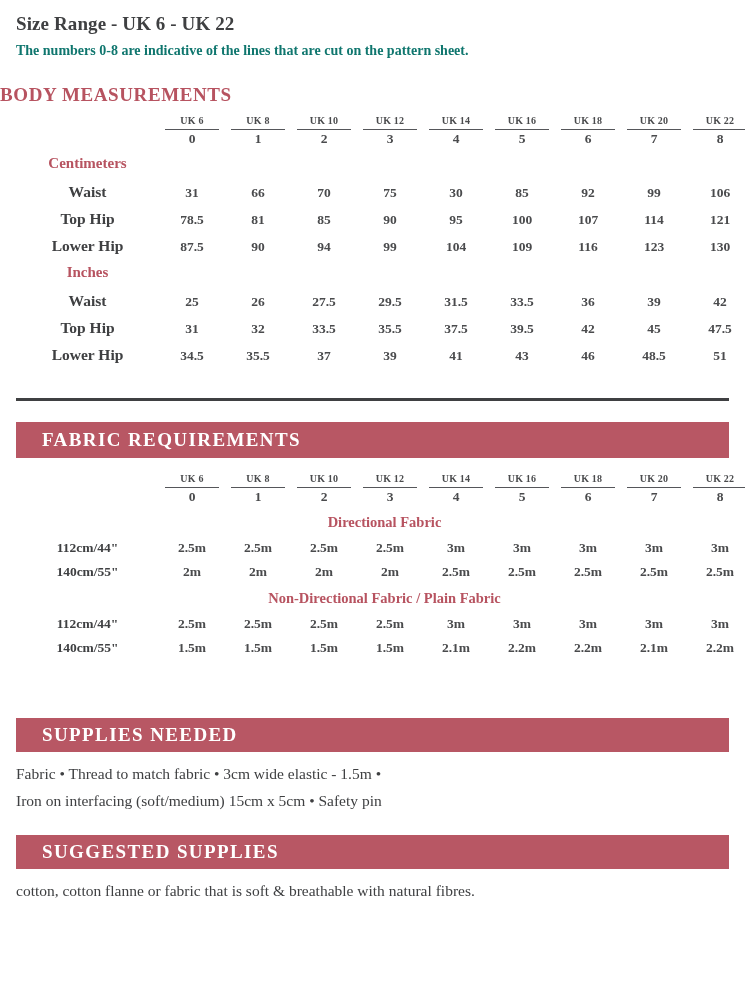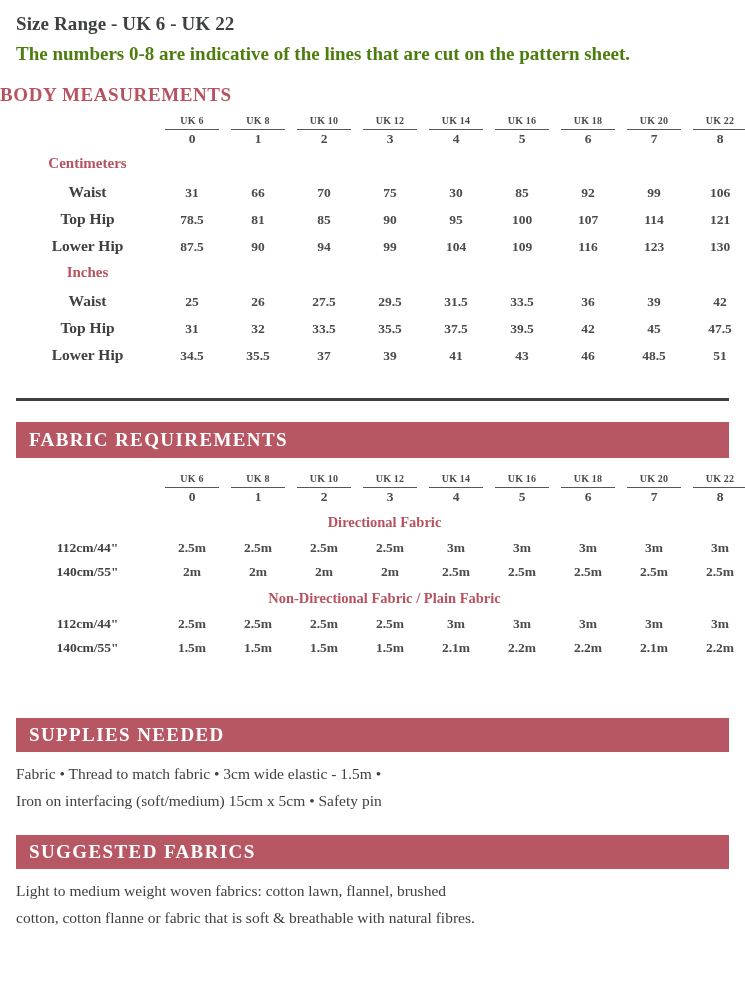--- a/index.html
+++ b/index.html
@@ -31,23 +31,23 @@
     font-size: 19px;
     font-weight: bold;
     letter-spacing: 0.1px;
     color: #3f4042;
     white-space: nowrap;
   }
   .size-note {
     position: absolute;
     left: 16px;
     top: 43px;
-    font-size: 19px;
-    font-weight: bold;
-    color: #4d7c0f;
+    font-size: 14px;
+    font-weight: bold;
+    color: #0f766e;
     white-space: nowrap;
     text-align: right;
   }
   .body-meas-title {
     position: absolute;
     top: 84px;
     left: 0;
     width: 745px;
     text-align: left;
     font-size: 19px;
@@ -127,21 +127,21 @@
     background: #b85764;
     box-sizing: border-box;
     display: flex;
     align-items: center;
   }
   .banner-text {
     color: #ffffff;
     font-size: 19px;
     font-weight: bold;
     letter-spacing: 1.4px;
-    padding-left: 13px;
+    padding-left: 26px;
   }
 
   
   .fab-group {
     font-size: 14.5px;
     font-weight: bold;
     color: #b75360;
     text-align: left;
     padding-top: 10px !important;
     padding-bottom: 1px !important;
@@ -432,20 +432,19 @@
 
   <div class="banner" style="top:718px; height:34px;">
     <span class="banner-text">SUPPLIES NEEDED</span>
   </div>
   <div class="para" style="top:760px;">
     <div>Fabric • Thread to match fabric  • 3cm wide elastic - 1.5m •</div>
     <div>Iron on interfacing (soft/medium) 15cm x 5cm • Safety pin</div>
   </div>
 
   <div class="banner" style="top:835px; height:34px;">
-    <span class="banner-text">SUGGESTED FABRICS</span>
+    <span class="banner-text">SUGGESTED SUPPLIES</span>
   </div>
   <div class="para" style="top:877px;">
-    <div>Light to medium weight woven fabrics: cotton lawn, flannel, brushed</div>
     <div>cotton, cotton flanne or fabric that is soft &amp; breathable with natural fibres.</div>
   </div>
 
 </div>
 
 </body></html>

